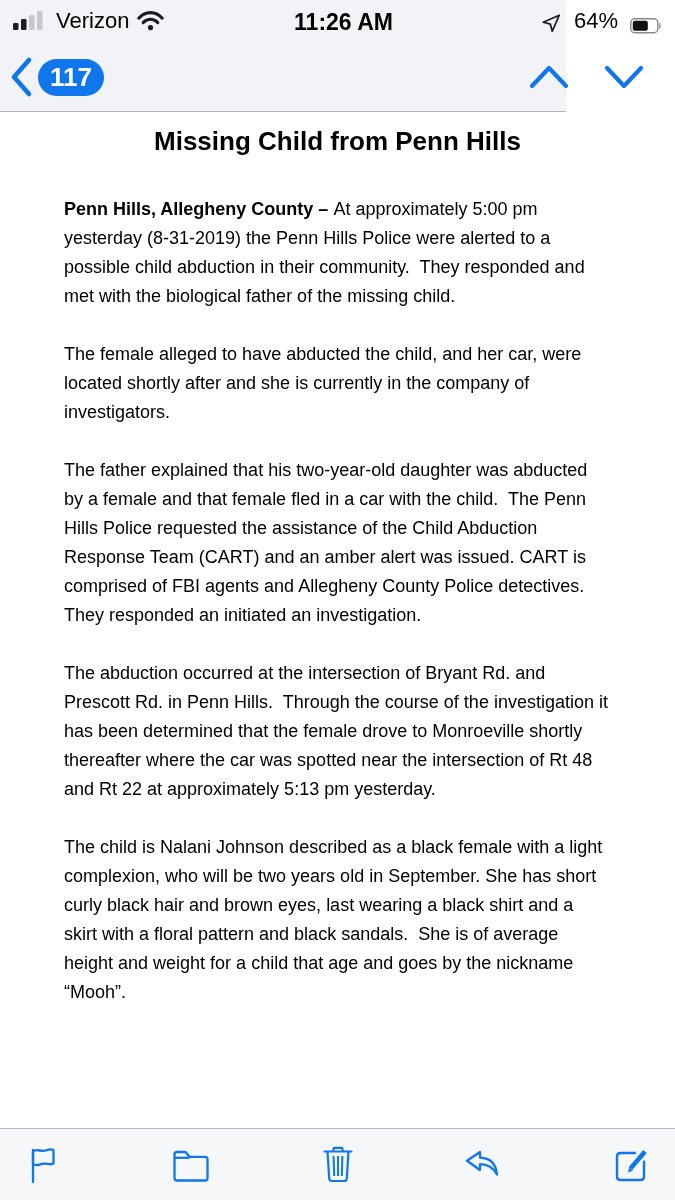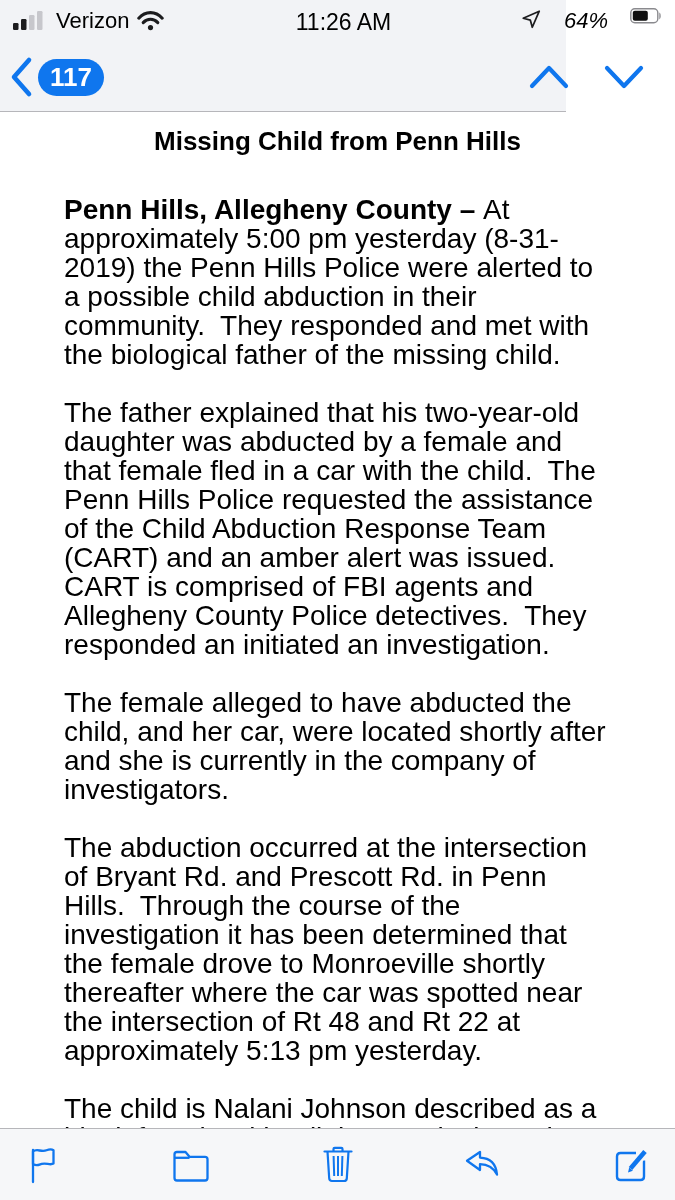--- a/index.html
+++ b/index.html
@@ -10,40 +10,40 @@
 
   
   .top-chrome { position:absolute; top:0; left:0; width:566px; height:112px;
                 background:#f2f3f6; border-bottom:1px solid #b6b6ba; }
 
   .status-bar { position:absolute; top:0; left:0; width:675px; height:44px;
                 display:flex; align-items:center; }
   .sb-left  { position:absolute; left:12px; top:8px; display:flex; align-items:center; gap:8px; }
   .sb-carrier { font-size:22px; color:#000; }
   .sb-time  { position:absolute; left:12px; right:0; top:9px; text-align:center;
-              font-size:23px; font-weight:400; color:#000; }
-  .sb-right { position:absolute; right:12px; top:8px; display:flex; align-items:flex-start; gap:22px;font-style:italic; }
+              font-size:23px; font-weight:700; color:#000; }
+  .sb-right { position:absolute; right:12px; top:8px; display:flex; align-items:flex-end; gap:12px; }
   .sb-batt-pct { font-size:22px; color:#000; }
 
   
   .nav-bar { position:absolute; top:44px; left:0; width:675px; height:67px; }
   .nav-back { position:absolute; left:8px; top:11px; width:26px; height:44px; cursor:pointer; }
   .nav-badge { position:absolute; left:38px; top:15px; min-width:64px; height:37px;
                border-radius:19px; background:#0f76ee; color:#fff; font-size:26px;
                font-weight:600; display:flex; align-items:center; justify-content:center;
                padding:0 12px; cursor:pointer; }
   .nav-up   { position:absolute; right:103px; top:16px; width:46px; height:34px; cursor:pointer; }
   .nav-down { position:absolute; right:28px;  top:16px; width:46px; height:34px; cursor:pointer; }
 
   
   .content { position:absolute; top:112px; left:0; width:675px; height:1016px;
              background:#fff; padding:0 64px; overflow:hidden; }
   .msg-title { margin:13px 0 38px 0; text-align:center; font-size:26px; line-height:32px;
                font-weight:bold; color:#000; }
-  .content p { margin:29px 0 0 0; font-size:28px; line-height:29px; color:#000;
+  .content p { margin:29px 0 0 0; font-size:18px; line-height:29px; color:#000;
                white-space:pre-wrap; }
   .content p:first-of-type { margin-top:0; }
   .content p b { font-weight:bold; }
 
   
   .toolbar { position:absolute; bottom:0; left:0; width:675px; height:72px;
              background:#f6f7f9; border-top:1px solid #b6b6ba;
              display:flex; align-items:center; justify-content:space-between;
              padding:0 20px; }
   .tb-btn { width:48px; height:48px; display:flex; align-items:center; justify-content:center;
@@ -100,22 +100,22 @@
       <svg class="nav-down" viewBox="0 0 46 34">
         <path d="M6,8 L23,26 L40,8" fill="none" stroke="#0f76ee" stroke-width="4.2" stroke-linecap="round" stroke-linejoin="round"></path>
       </svg>
     </div>
   </div>
 
   <div class="content">
     <h1 class="msg-title">Missing Child from Penn Hills</h1>
 
     <p><b>Penn Hills, Allegheny County – </b><span>At approximately 5:00 pm yesterday (8-31-2019) the Penn Hills Police were alerted to a possible child abduction in their community.  They responded and met with the biological father of the missing child.</span></p>
+    <p><b></b><span>The female alleged to have abducted the child, and her car, were located shortly after and she is currently in the company of investigators.</span></p>
     <p><b></b><span>The father explained that his two-year-old daughter was abducted by a female and that female fled in a car with the child.  The Penn Hills Police requested the assistance of the Child Abduction Response Team (CART) and an amber alert was issued. CART is comprised of FBI agents and Allegheny County Police detectives.  They responded an initiated an investigation.</span></p>
-    <p><b></b><span>The female alleged to have abducted the child, and her car, were located shortly after and she is currently in the company of investigators.</span></p>
     <p><b></b><span>The abduction occurred at the intersection of Bryant Rd. and Prescott Rd. in Penn Hills.  Through the course of the investigation it has been determined that the female drove to Monroeville shortly thereafter where the car was spotted near the intersection of Rt 48 and Rt 22 at approximately 5:13 pm yesterday.</span></p>
     <p><b></b><span>The child is Nalani Johnson described as a black female with a light complexion, who will be two years old in September. She has short curly black hair and brown eyes, last wearing a black shirt and a skirt with a floral pattern and black sandals.  She is of average height and weight for a child that age and goes by the nickname “Mooh”.</span></p>
   </div>
 
   <div class="toolbar">
 
     <button class="tb-btn">
       <svg viewBox="0 0 44 44">
         <path d="M11,7 V39" fill="none" stroke="#0f76ee" stroke-width="2.3" stroke-linecap="round"></path>
         <path d="M11,8.5 C15,5 19,9.5 24.5,7.3 C27.5,6.1 30.2,6.4 31.5,7.2 V20.6 C27.8,22.8 23.4,18.9 17.5,21.6 C14.6,22.9 12.6,22 11,21 Z" fill="none" stroke="#0f76ee" stroke-width="2.3" stroke-linejoin="round"></path>

